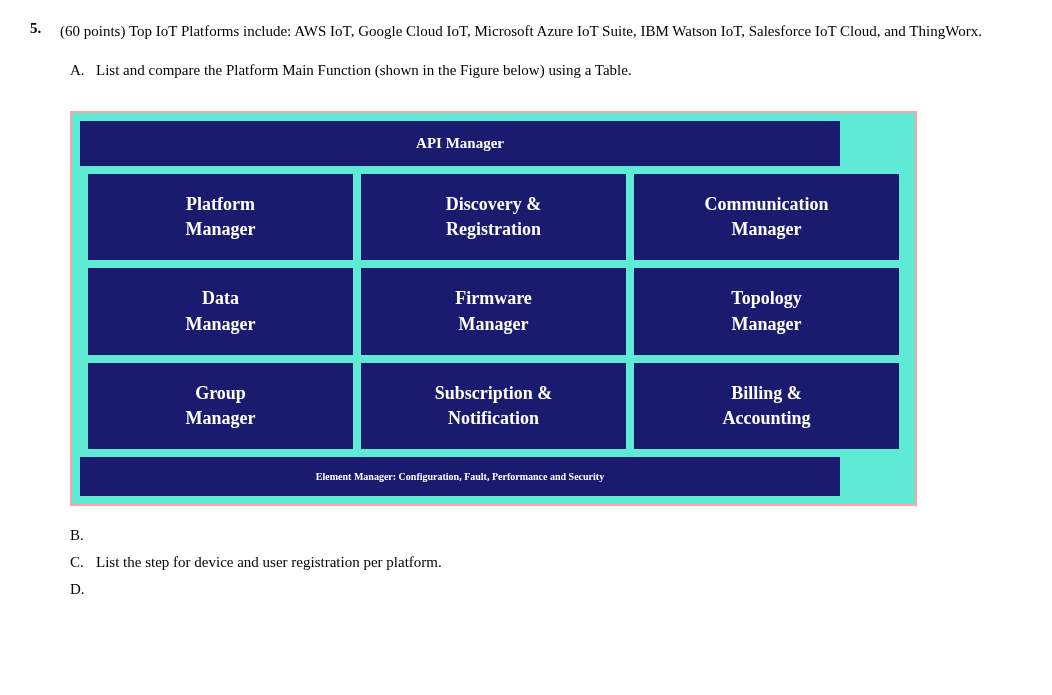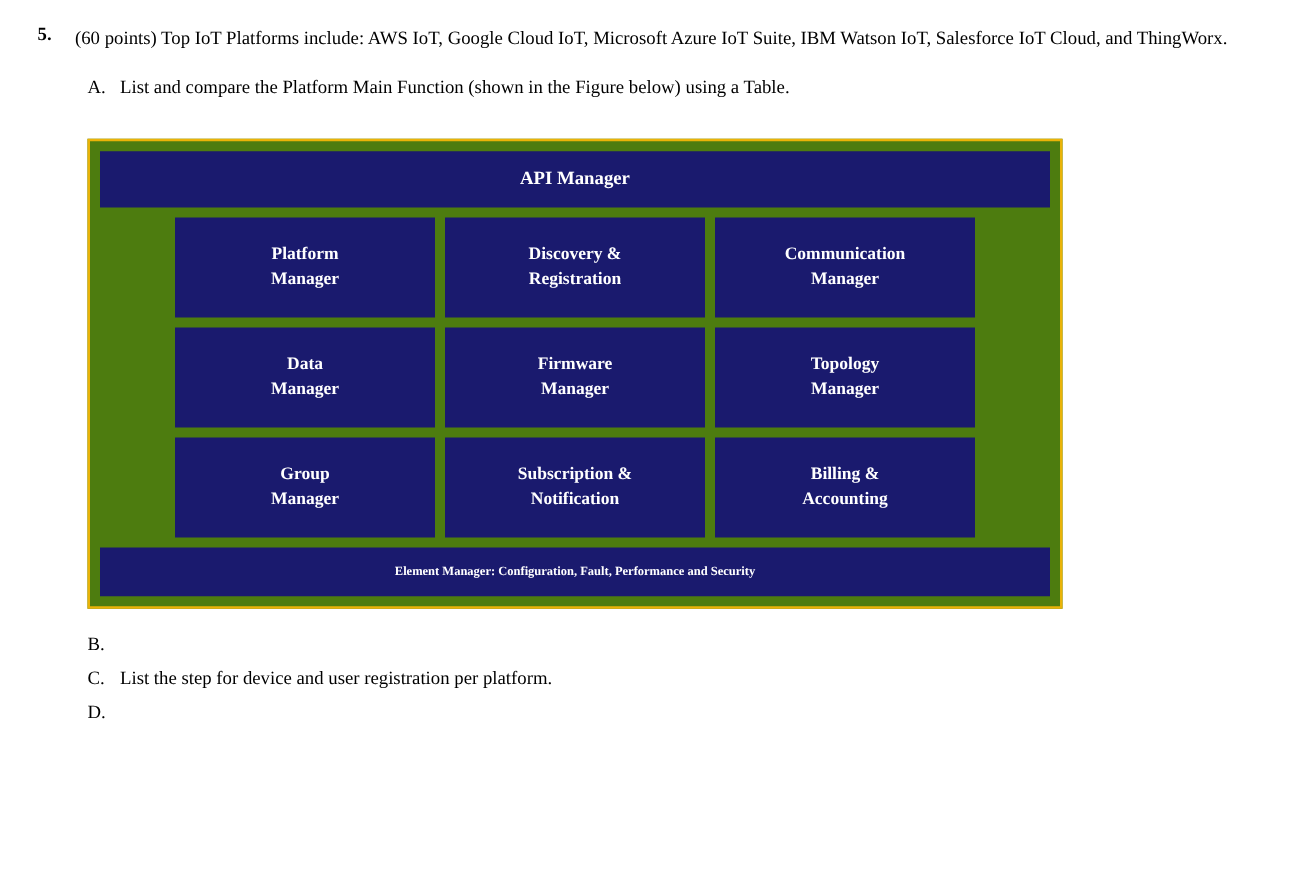--- a/index.html
+++ b/index.html
@@ -44,22 +44,22 @@
     .sub-label {
       min-width: 18px;
     }
 
     .diagram-wrapper {
       margin: 16px 0 16px 40px;
       display: inline-block;
     }
 
     .diagram-container {
-      border: 2px solid #eab308;
-      background: #4d7c0f;
+      border: 2px solid #fca5a5;
+      background: #5eead4;
       padding: 8px;
       display: inline-block;
     }
 
     .api-manager-bar {
       background: #1a1a6e;
       color: #ffffff;
       font-weight: bold;
       font-size: 15px;
       text-align: center;
@@ -78,24 +78,24 @@
     .grid-row {
       display: flex;
       gap: 8px;
       justify-content: center;
     }
 
     .grid-cell {
       background: #1a1a6e;
       color: #ffffff;
       font-weight: bold;
-      font-size: 14px;
+      font-size: 18px;
       text-align: center;
       padding: 18px 24px;
-      width: 208px;
+      width: 265px;
       min-height: 80px;
       display: flex;
       align-items: center;
       justify-content: center;
       line-height: 1.4;
     }
 
     .element-manager-bar {
       background: #1a1a6e;
       color: #ffffff;

